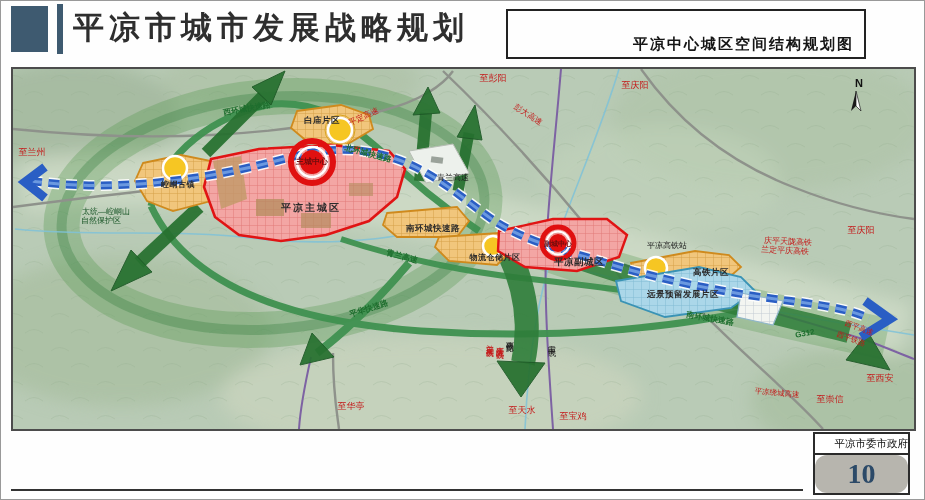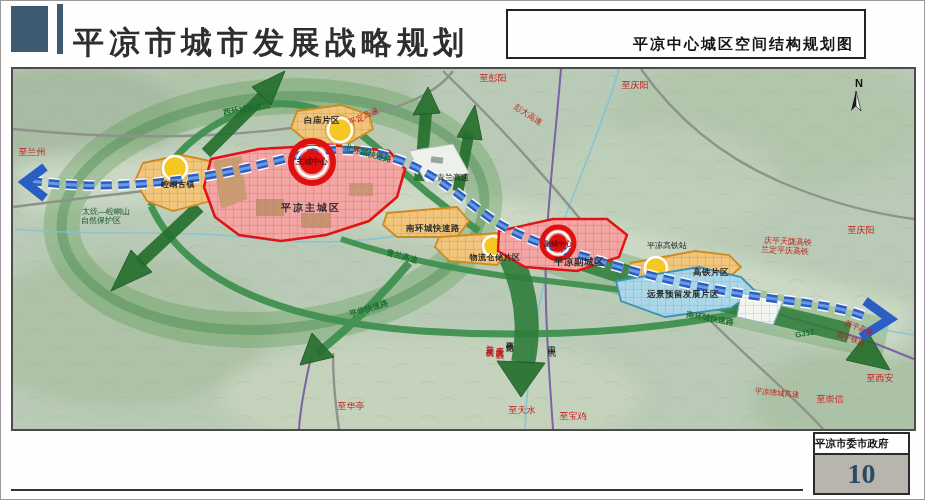--- a/index.html
+++ b/index.html
@@ -1,21 +1,21 @@
 <!DOCTYPE html>
 <html><head>
 <meta charset="utf-8">
 <style>
   html,body{margin:0;padding:0;background:#777;}
   .page{position:relative;width:925px;height:500px;background:#fefefe;border:1px solid #999;
         box-sizing:border-box;overflow:hidden;font-family:"Liberation Sans",sans-serif;}
   
   .hdr-sq{position:absolute;left:10px;top:5px;width:37px;height:46px;background:#3e5a70;}
   .hdr-bar{position:absolute;left:56px;top:3px;width:6px;height:50px;background:#3e5a70;}
-  .title{position:absolute;left:72px;top:6px;font-size:31px;font-weight:bold;color:#2e2e2e;letter-spacing:5px;white-space:nowrap;margin-top:15px;}
+  .title{position:absolute;left:72px;top:6px;font-size:31px;font-weight:bold;color:#2e2e2e;letter-spacing:5px;white-space:nowrap;}
   .subtitle{position:absolute;left:75px;top:43px;font-size:11px;font-weight:bold;color:#3e5a70;letter-spacing:1.6px;white-space:nowrap;}
   .maptitle-box{position:absolute;left:505px;top:8px;width:360px;height:50px;border:2px solid #222;box-sizing:border-box;}
   .maptitle{position:absolute;right:10px;bottom:3px;font-size:15px;font-weight:bold;color:#151515;letter-spacing:2px;white-space:nowrap;}
   
   .map{position:absolute;left:10px;top:66px;width:905px;height:364px;border:2px solid #4c4c4c;
        box-sizing:border-box;background:#b9cbb6;}
   .map svg{position:absolute;left:0;top:0;width:100%;height:100%;}
   
   .lbl{position:absolute;white-space:nowrap;line-height:1;font-size:9px;z-index:5;
        transform:translate(-50%,-50%) rotate(var(--r,0deg));}
@@ -25,23 +25,23 @@
   .blk{color:#1c1c1c;}
   .zone{color:#2b2b2b;font-weight:bold;font-size:9.5px;letter-spacing:.5px;}
   .maroon{color:#6e0d0d;font-weight:bold;font-size:8px;}
   .vert{writing-mode:vertical-rl;letter-spacing:1px;font-size:8px;}
   .fs7{font-size:7px;} .fs75{font-size:7.5px;} .fs8{font-size:8px;} .fs85{font-size:8.5px;} .fs10{font-size:10px;letter-spacing:2px;}
   .compass-n{position:absolute;left:846px;top:14px;transform:translate(-50%,-50%);font-size:11px;font-weight:bold;color:#111;z-index:5;}
   
   .caption{position:absolute;left:88px;top:446px;font-size:21px;font-weight:bold;color:#141414;letter-spacing:2.5px;white-space:nowrap;}
   .rule{position:absolute;left:10px;top:488px;width:792px;border-top:2px solid #333;}
   .pageblock{position:absolute;left:812px;top:431px;width:97px;height:63px;border:2px solid #2b2b2b;box-sizing:border-box;background:#fff;}
-  .org{height:19px;line-height:19px;text-align:left;font-size:10.5px;font-weight:bold;color:#111;border-bottom:2px solid #2b2b2b;}
+  .org{height:19px;line-height:19px;text-align:right;font-size:10.5px;font-weight:normal;color:#111;border-bottom:2px solid #2b2b2b;}
   .pagenum{height:38px;background:#b7b5ae;color:#2c4a68;font-family:"Liberation Serif",serif;
-           font-weight:bold;font-size:28px;text-align:center;line-height:38px;}
+           font-weight:bold;font-size:28px;text-align:center;line-height:38px;border-radius:12px;}
 </style>
 </head>
 <body>
 
 <div class="page">
 
   <div class="hdr-sq"></div>
   <div class="hdr-bar"></div>
   <div class="title">平凉市城市发展战略规划</div>
   <div class="maptitle-box">

